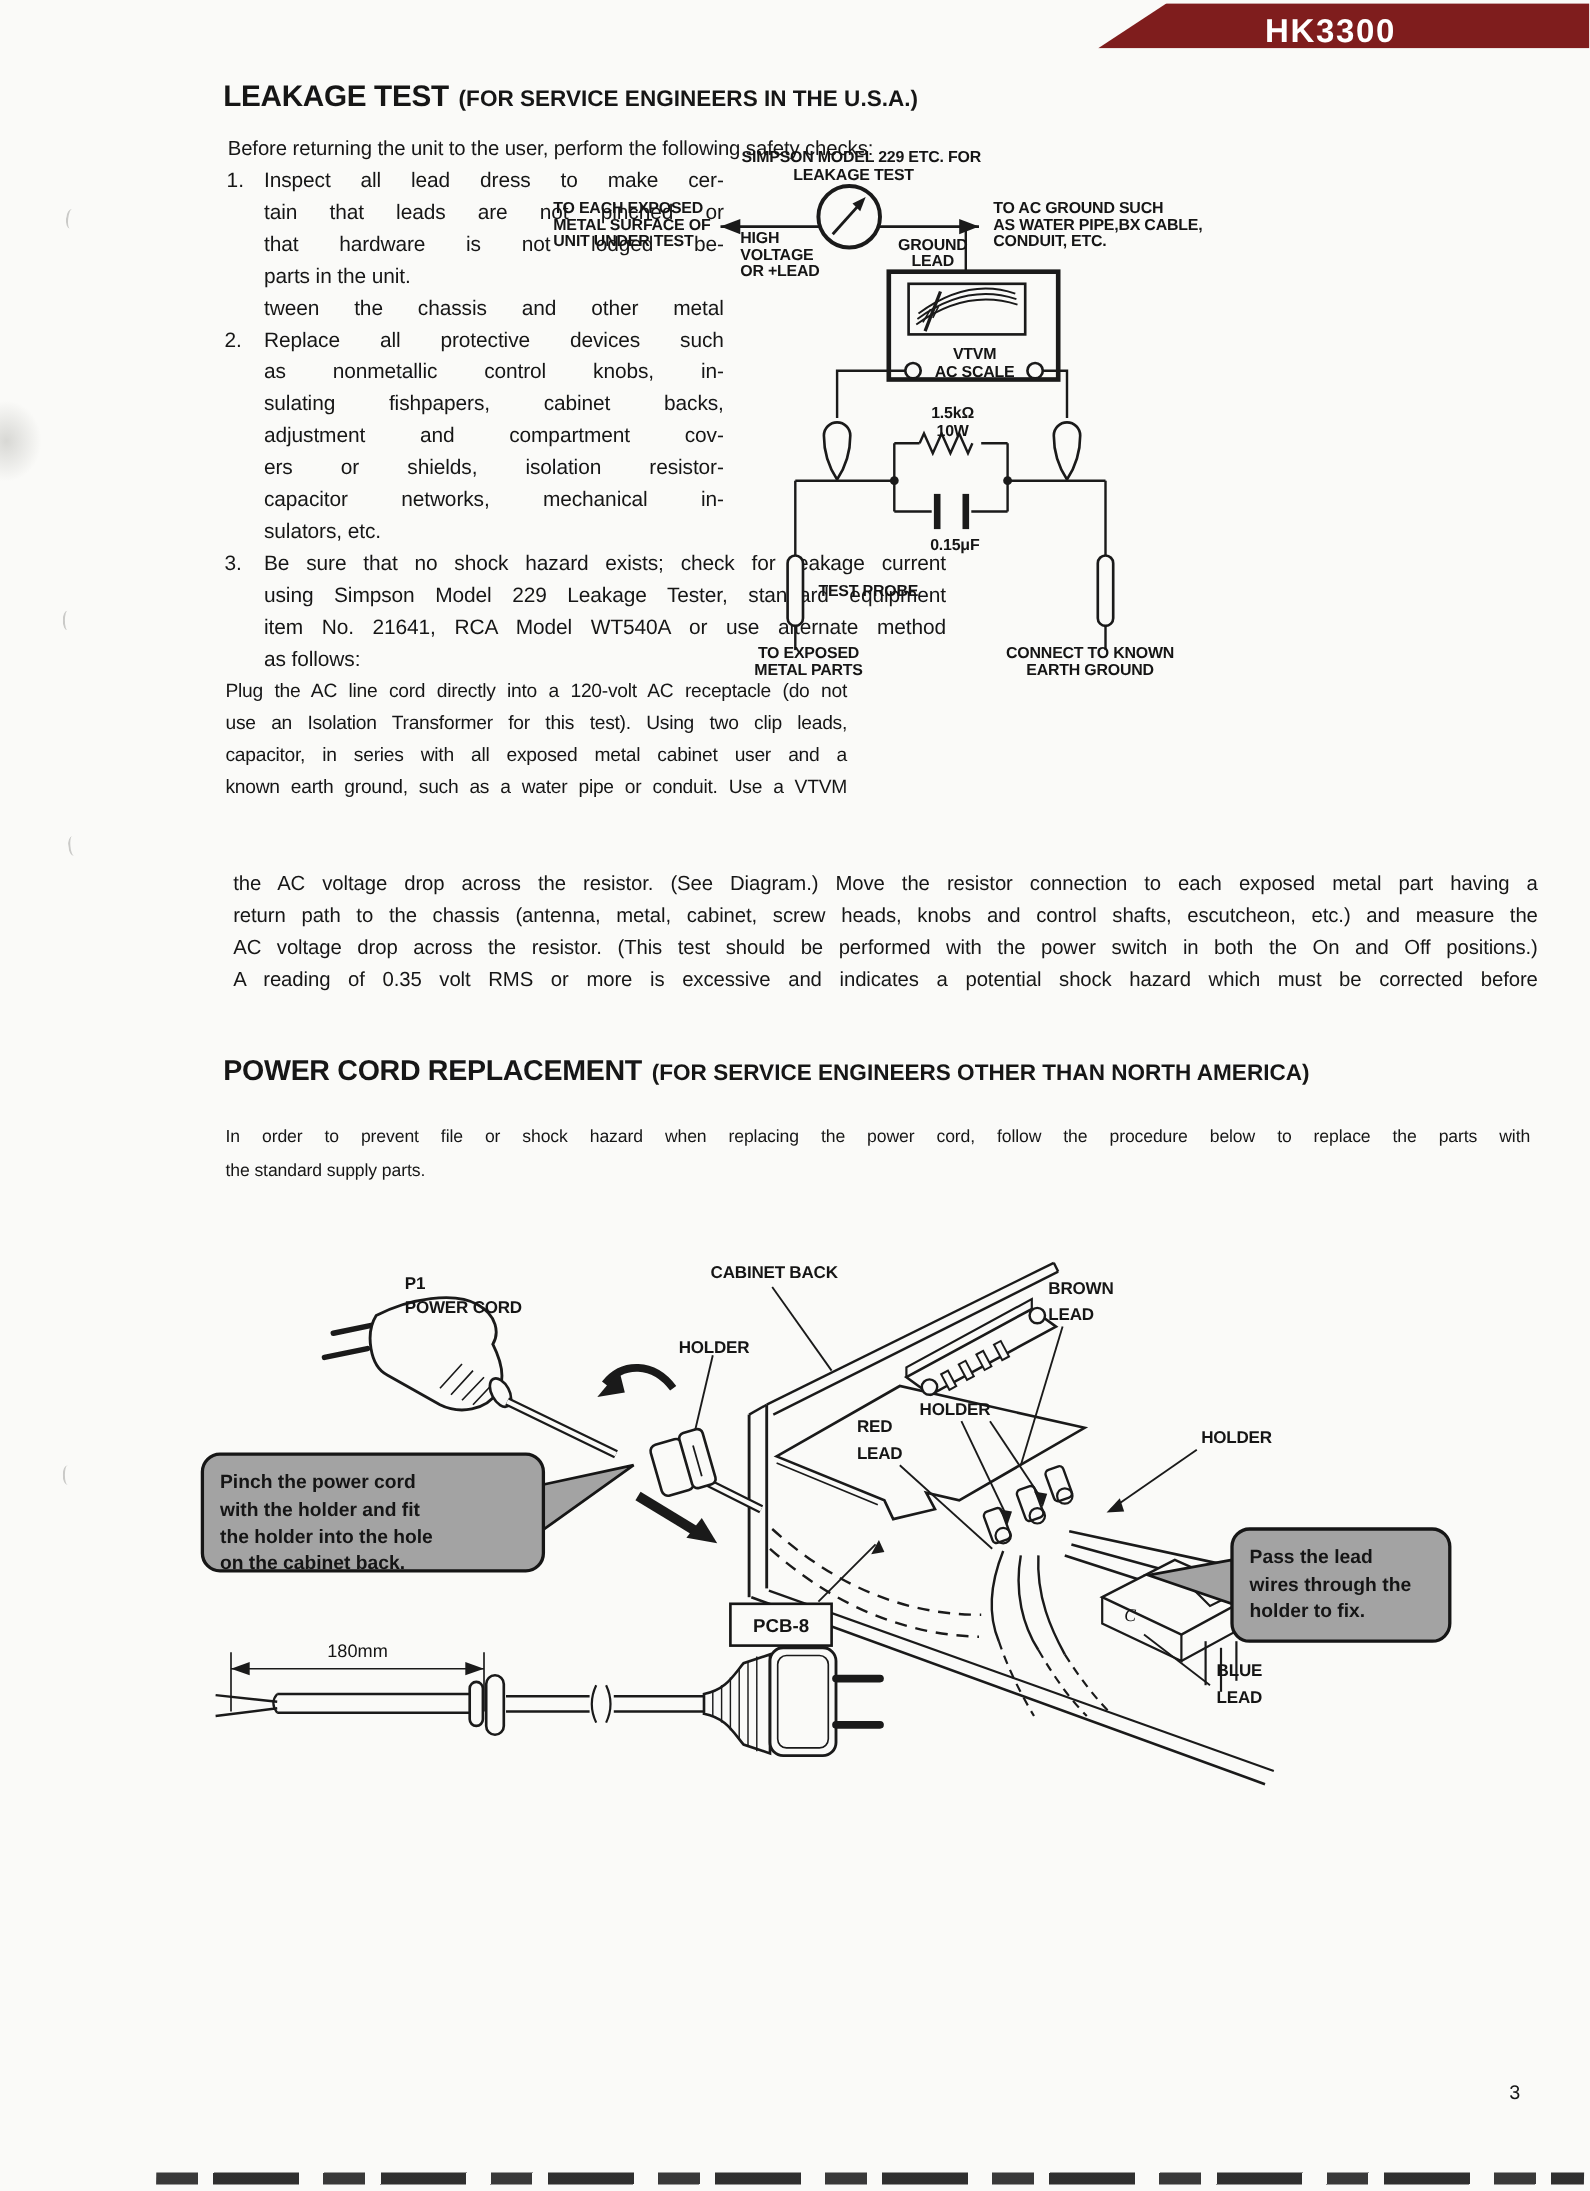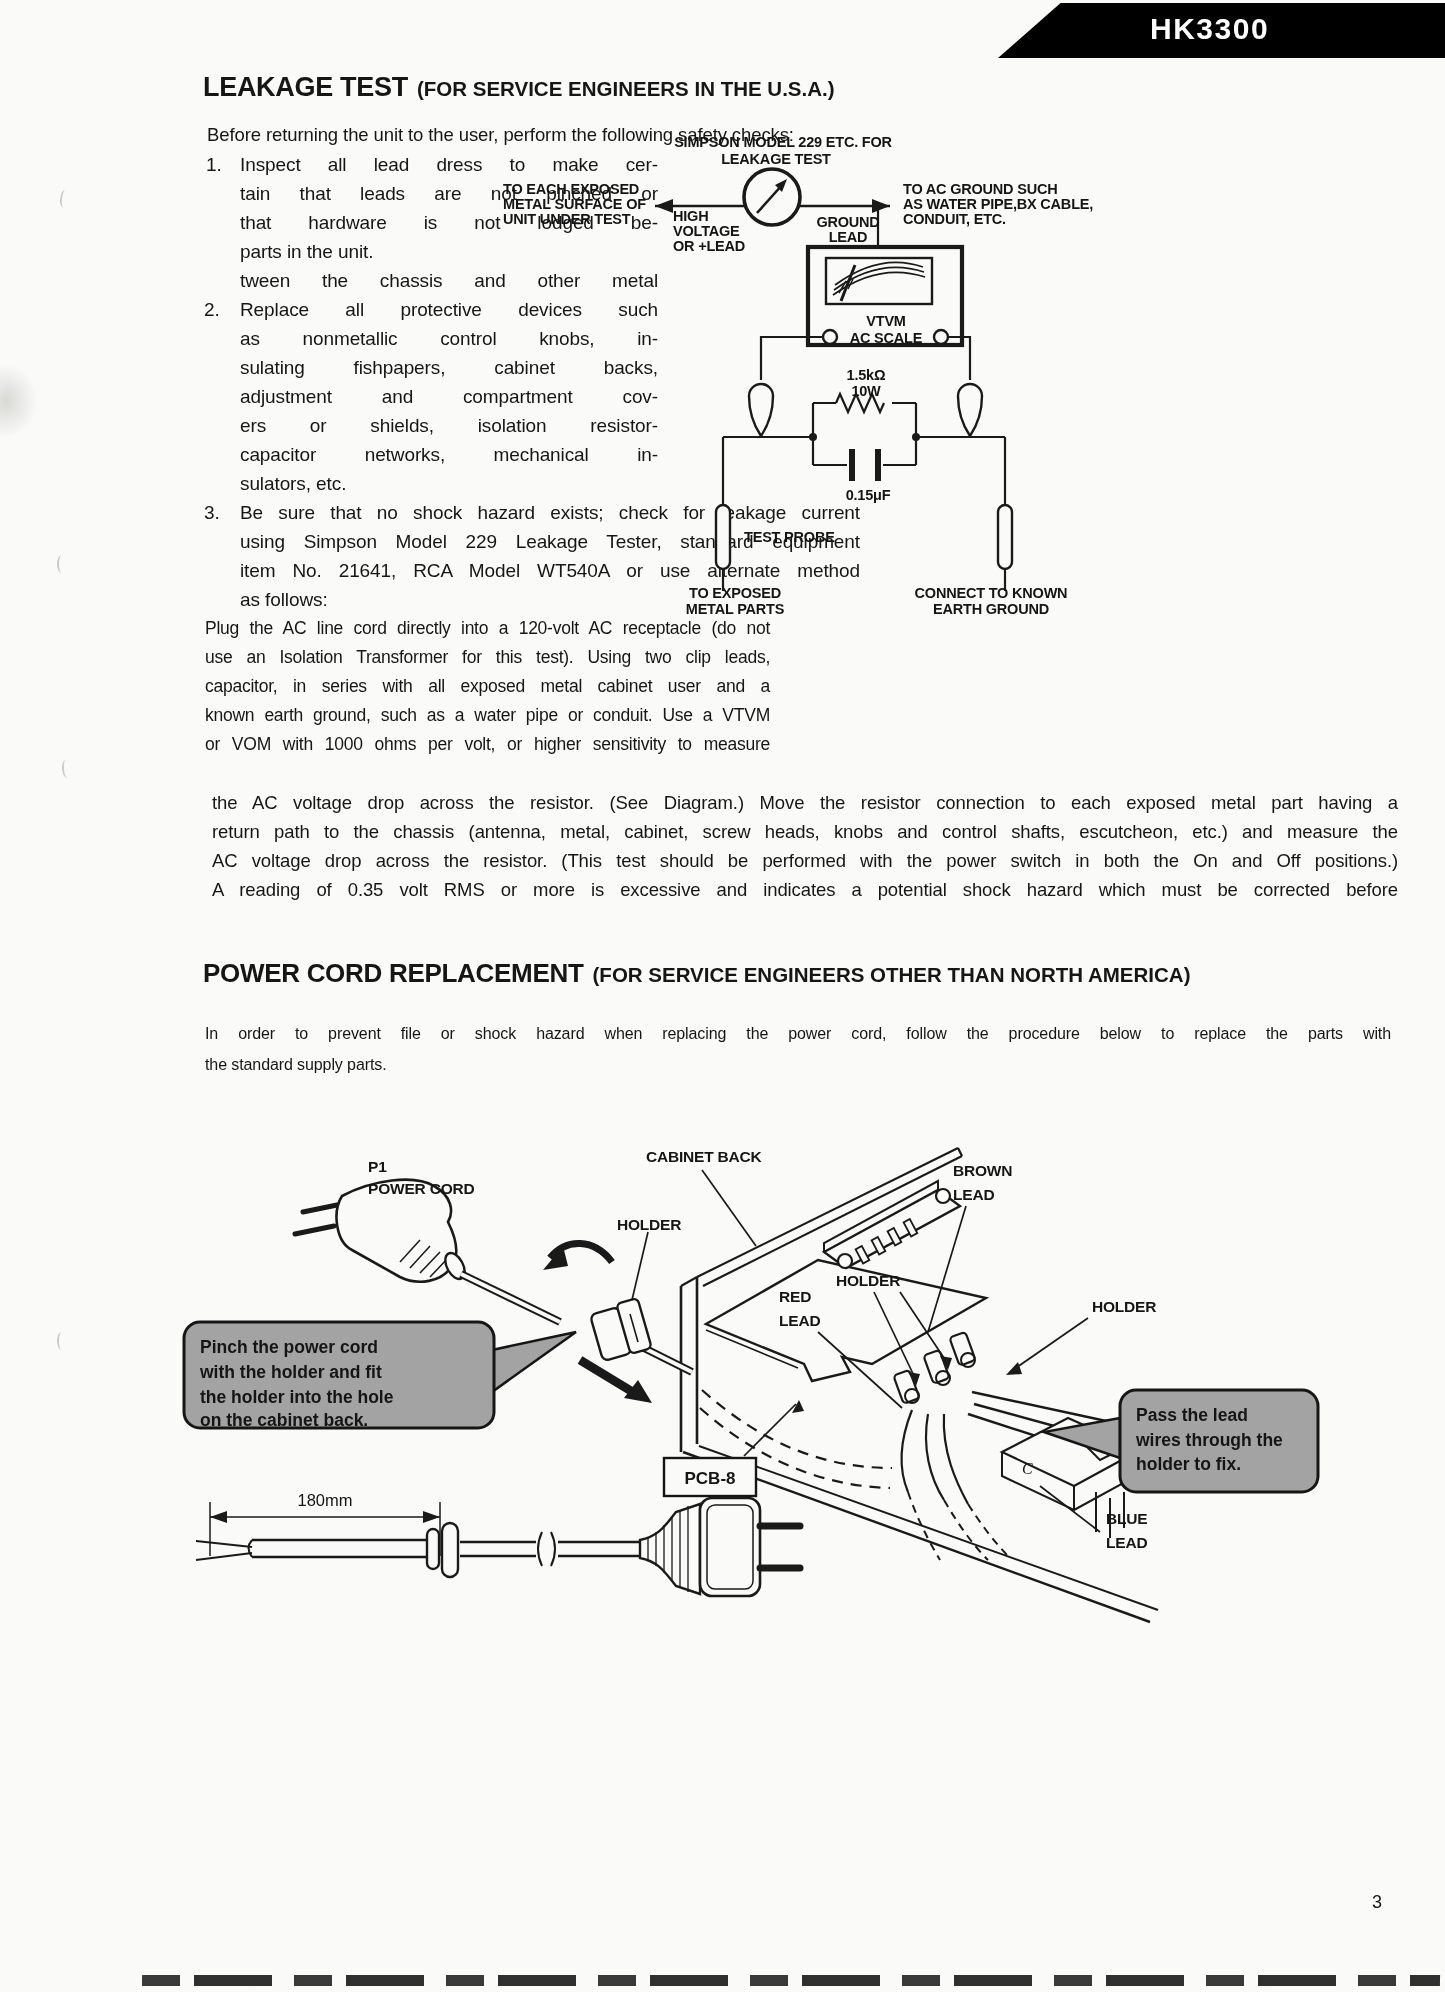--- a/index.html
+++ b/index.html
@@ -9,21 +9,21 @@
   .h1 .main{font-weight:700;font-size:27px;letter-spacing:-0.3px}
   .h1 .sub{font-weight:700;font-size:20.5px;margin-left:9px}
   .block{position:absolute}
   .ln{height:29px;line-height:29px;white-space:nowrap;letter-spacing:-0.1px}
   .fs19 .ln{font-size:19px}
   .fs175 .ln{font-size:17.5px;letter-spacing:-0.25px}
   .fs185 .ln{font-size:18.5px}
   .pw .ln{height:31px;line-height:31px;font-size:16px}
   .j{text-align:justify;text-align-last:justify}
   .num{position:absolute;font-size:19px;line-height:29px}
-  .banner{position:absolute;left:998px;top:3px;width:447px;height:55px;background:#000000;
+  .banner{position:absolute;left:998px;top:3px;width:447px;height:41px;background:#7f1d1d;
           clip-path:polygon(14% 0,100% 0,100% 100%,0 100%)}
   .banner span{color:#fff;font-weight:700;font-size:30px;letter-spacing:1.5px;position:absolute;left:152px;top:9px}
   .pagenum{position:absolute;left:1372px;top:1892px;font-size:18px}
   svg{position:absolute}
   svg text{font-family:"Liberation Sans",sans-serif;fill:#151515}
   .dl{font-size:14.5px;font-weight:600;letter-spacing:-0.2px}
   .dl2{font-size:15.5px;font-weight:600;letter-spacing:-0.2px}
   .dlb{font-size:17px;font-weight:600}
   .dcall{font-size:17.5px;font-weight:600;fill:#0d0d0d}
   .ddim{font-size:16.5px;font-weight:500}
@@ -75,21 +75,20 @@
   <div class="ln j">using Simpson Model 229 Leakage Tester, standard equipment</div>
   <div class="ln j">item No. 21641, RCA Model WT540A or use alternate method</div>
   <div class="ln">as follows:</div>
 </div>
 
 <div class="block fs175" style="left:205px;top:614px;width:565px">
   <div class="ln j">Plug the AC line cord directly into a 120-volt AC receptacle (do not</div>
   <div class="ln j">use an Isolation Transformer for this test). Using two clip leads,</div>
   <div class="ln j">capacitor, in series with all exposed metal cabinet user and a</div>
   <div class="ln j">known earth ground, such as a water pipe or conduit. Use a VTVM</div>
-  <div class="ln j">or VOM with 1000 ohms per volt, or higher sensitivity to measure</div>
 </div>
 
 <div class="block fs185" style="left:212px;top:788px;width:1186px">
   <div class="ln j">the AC voltage drop across the resistor. (See Diagram.) Move the resistor connection to each exposed metal part having a</div>
   <div class="ln j">return path to the chassis (antenna, metal, cabinet, screw heads, knobs and control shafts, escutcheon, etc.) and measure the</div>
   <div class="ln j">AC voltage drop across the resistor. (This test should be performed with the power switch in both the On and Off positions.)</div>
   <div class="ln j">A reading of 0.35 volt RMS or more is excessive and indicates a potential shock hazard which must be corrected before</div>
 </div>
 
 <svg style="left:480px;top:120px" width="620" height="510" viewBox="480 120 620 510">

